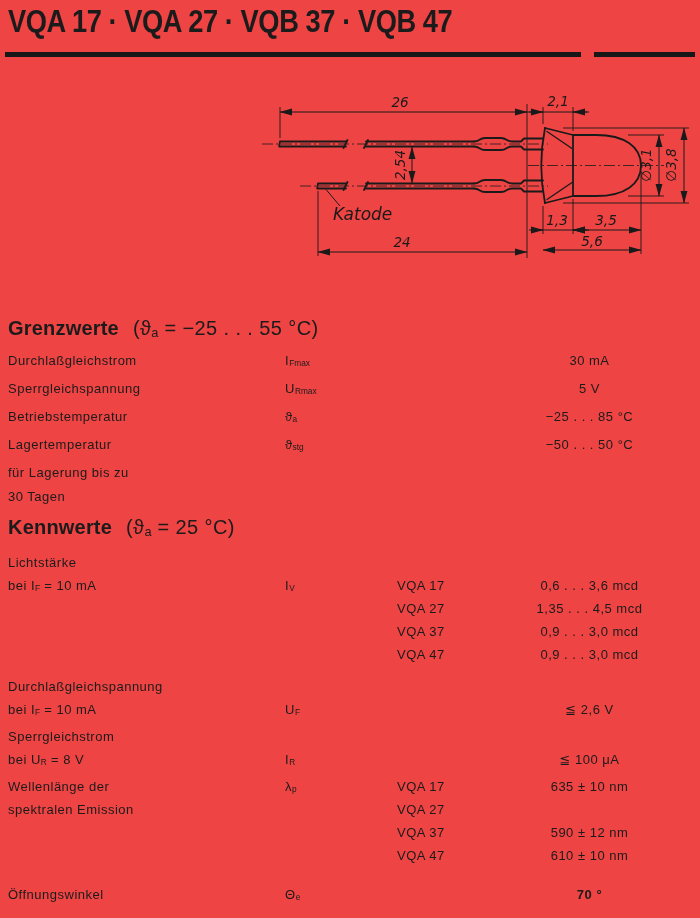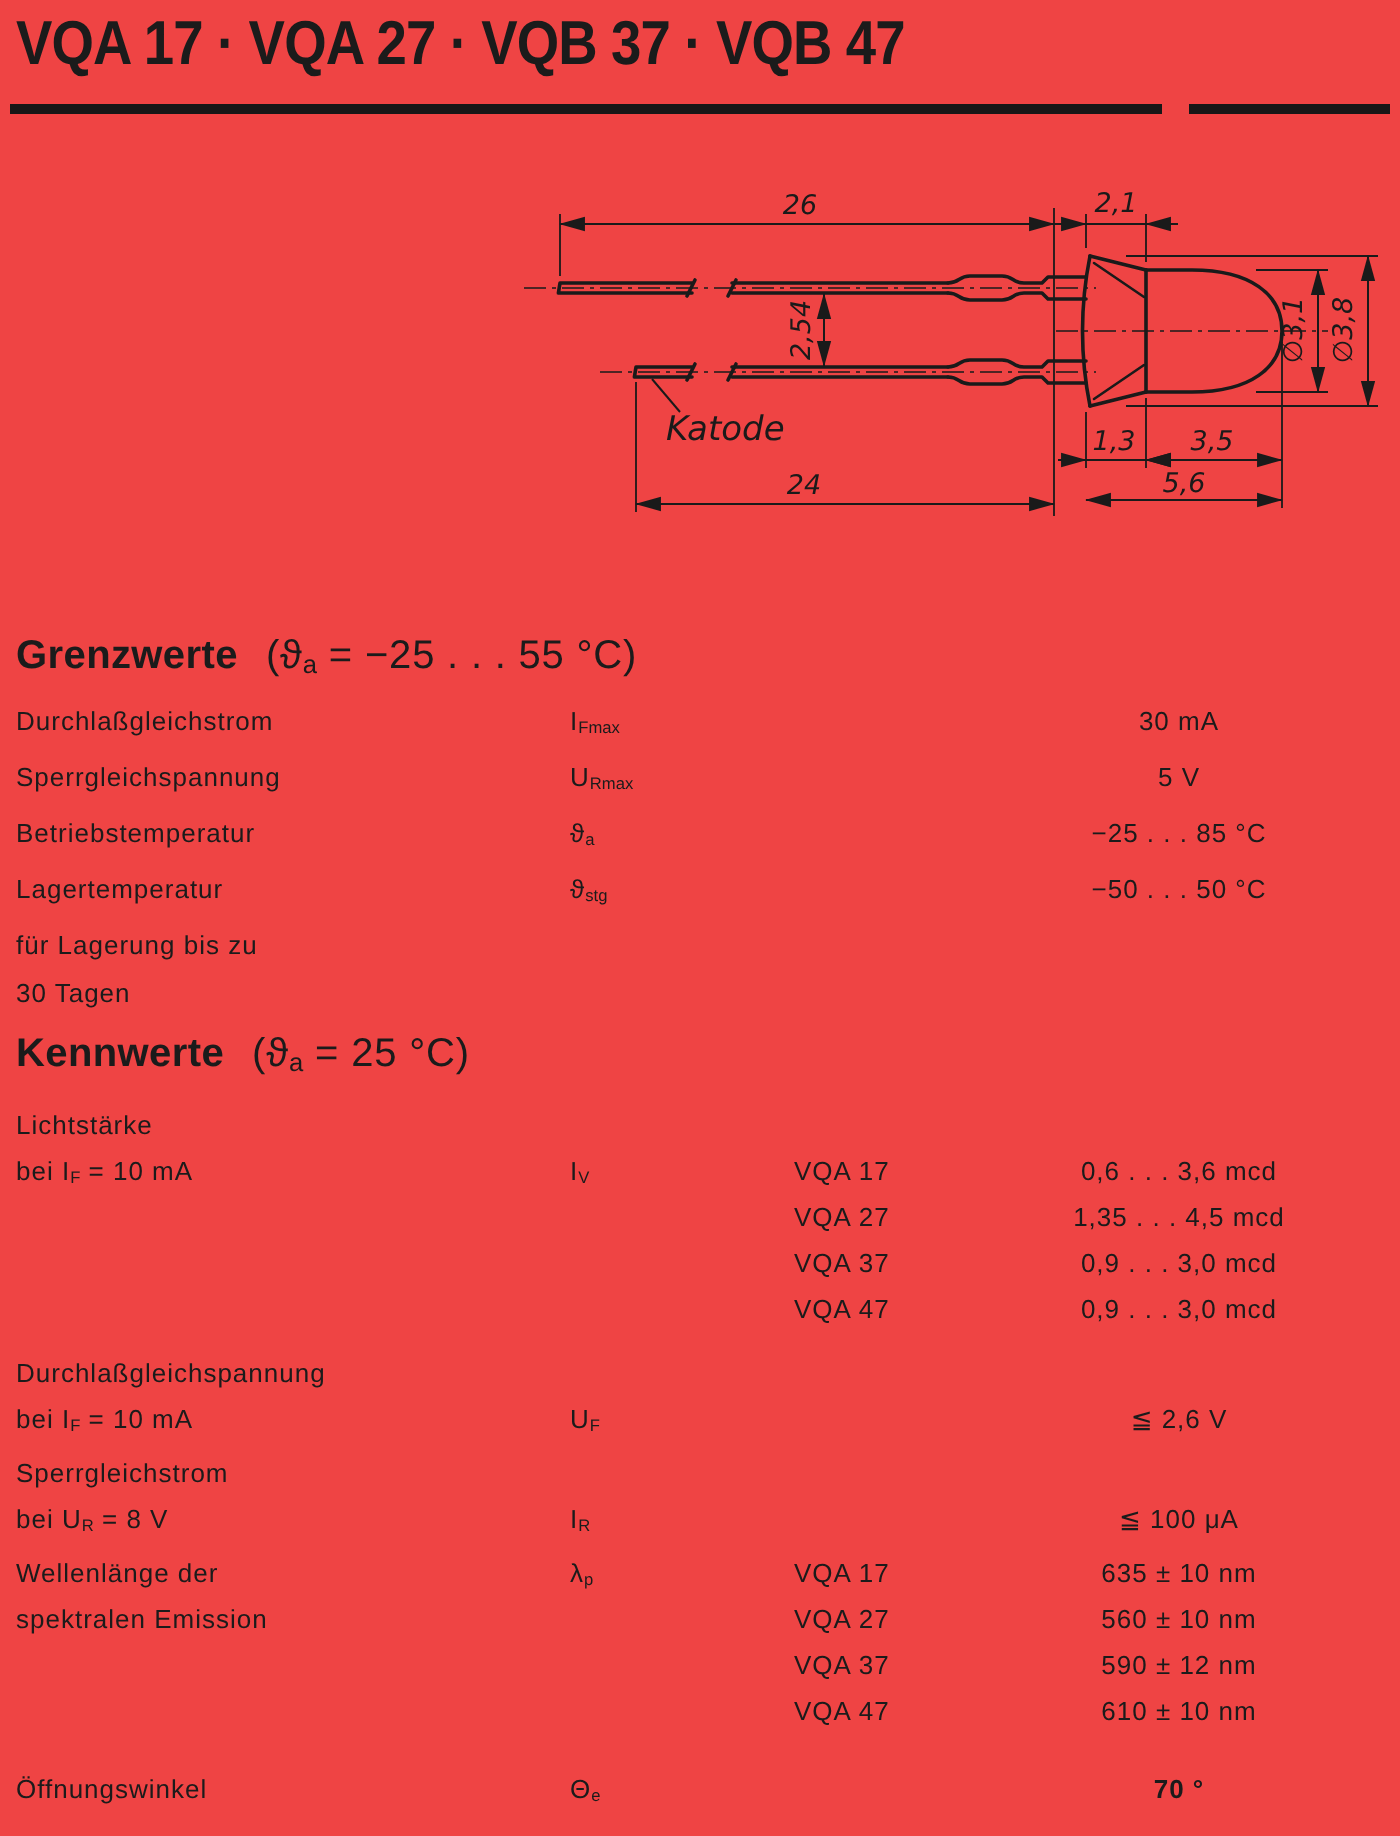--- a/index.html
+++ b/index.html
@@ -242,21 +242,20 @@
     <div class="line g4">
       <div class="c-label"><span>Wellenlänge der</span></div>
       <div class="c-sym"><span>λ</span><span class="sub">p</span></div>
       <div class="c-type">VQA 17</div>
       <div class="c-val">635 ± 10 nm</div>
     </div>
     <div class="line">
       <div class="c-label"><span>spektralen Emission</span></div>
       <div class="c-sym"></div>
       <div class="c-type">VQA 27</div>
-      <div class="c-val">560 ± 10 nm</div>
     </div>
     <div class="line">
       <div class="c-label"></div>
         <div class="c-sym"></div>
       <div class="c-type">VQA 37</div>
       <div class="c-val">590 ± 12 nm</div>
     </div>
     <div class="line">
       <div class="c-label"></div>
         <div class="c-sym"></div>

